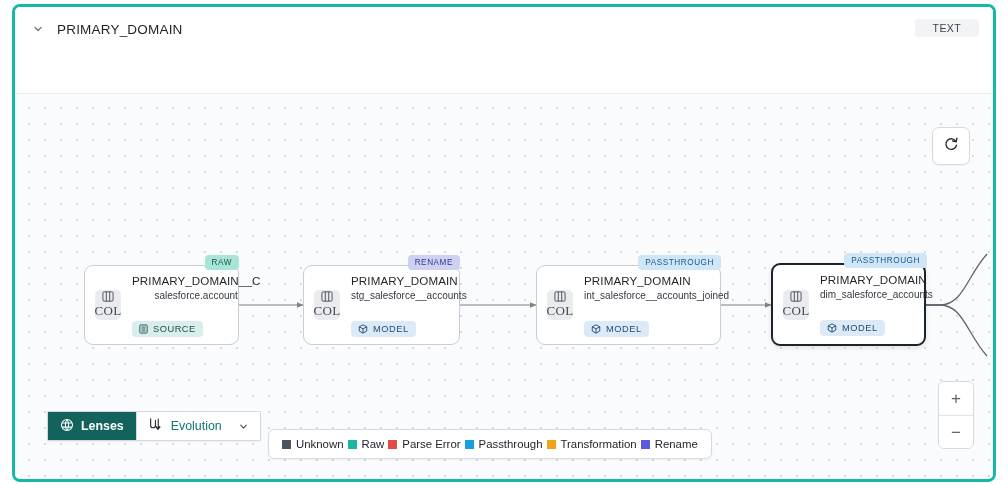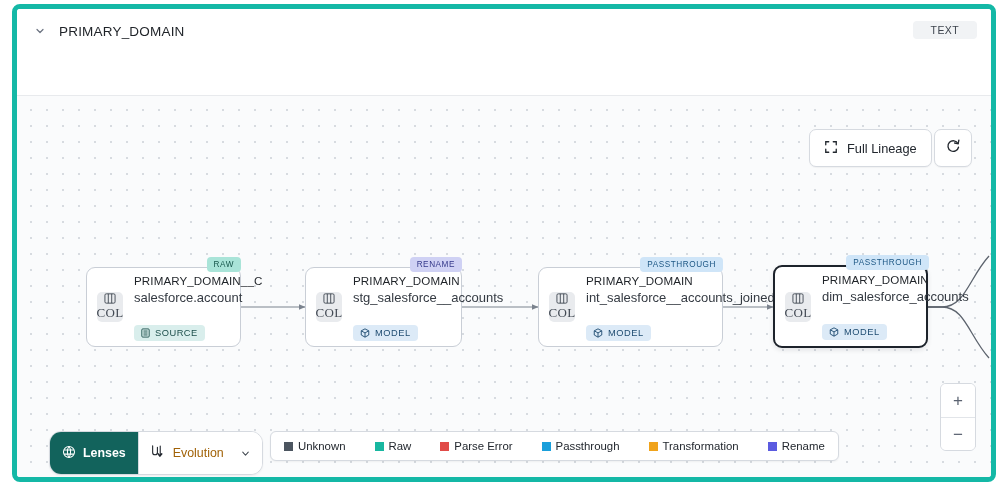--- a/index.html
+++ b/index.html
@@ -15,21 +15,21 @@
     width: 1008px; height: 485px;
     background: #ffffff;
   }
 
   
   .card {
     position: absolute;
     left: 12px; top: 4px;
     width: 984px; height: 478px;
     background: #ffffff;
-    border: 5px solid #14b8a6;
+    border: 3px solid #14b8a6;
     border-radius: 8px;
     overflow: hidden;
   }
 
   
   .header {
     position: relative;
     padding: 10px 14px 8px 14px;
     height: 84px;
     background: #ffffff;
@@ -183,22 +183,23 @@
     letter-spacing: .4px;
     font-family: Liberation Serif, serif;
   }
   .node-body { display: flex; flex-direction: column; gap: 3px; }
   .node-name {
     font-size: 11.6px;
     color: #1f2328;
     letter-spacing: .1px;
   }
   .node-sub {
-    font-size: 13px;
+    font-size: 10px;
     color: #343a42;
+    text-align: center;
   }
   .type-chip {
     margin-top: 17px;
     display: inline-flex;
     align-items: center;
     gap: 5px;
     align-self: flex-start;
     padding: 3px 7px;
     border-radius: 4px;
     font-size: 9.3px;
@@ -216,58 +217,58 @@
     letter-spacing: .55px;
     white-space: nowrap;
   }
   .tag-raw         { background: #a9e4d8; color: #17574c; }
   .tag-rename      { background: #cfd1f4; color: #35398a; }
   .tag-passthrough { background: #cfe5f8; color: #1d5784; }
 
   
   .lenses-group {
     position: absolute;
-    left: 32px; top: 335px;
+    left: 32px; top: 317px;
     display: flex;
-    height: 44px;
-    border-radius: 12px;
+    height: 30px;
+    border-radius: 1px;
     overflow: hidden;
     border: 1px solid #d6dae0;
     background: #fff;
     box-shadow: 0 1px 2px rgba(16,22,28,.05);
   }
   .lenses-btn {
     display: flex; align-items: center; gap: 7px;
     background: #12635c;
     color: #ffffff;
     padding: 0 12px;
     font-size: 12.4px;
     font-weight: bold;
     cursor: pointer;
     border: none;
     font-family: "Liberation Sans", sans-serif;
   }
   .evolution-btn {
     display: flex; align-items: center; gap: 8px;
     background: #ffffff;
-    color: #a16207;
+    color: #0f766e;
     padding: 0 11px 0 11px;
     font-size: 12.4px;
     cursor: pointer;
     border: none;
     border-left: 1px solid #d6dae0;
     font-family: "Liberation Sans", sans-serif;
   }
 
   .legend {
     position: absolute;
     left: 253px; top: 335px;
     height: 30px;
     display: flex; align-items: center;
-    gap: 29px;
+    gap: 4px;
     padding: 0 13px;
     background: #ffffff;
     border: 1px solid #d6dae0;
     border-radius: 6px;
     box-shadow: 0 1px 2px rgba(16,22,28,.05);
   }
   .legend-item {
     display: flex; align-items: center; gap: 5px;
     font-size: 11.4px;
     color: #22272e;
@@ -402,31 +403,20 @@
             <svg width="10" height="10" viewBox="0 0 12 12" fill="none" stroke="#1f4c71" stroke-width="1.1">
               <path d="M6 1 L10.5 3.4 L10.5 8.4 L6 11 L1.5 8.4 L1.5 3.4 Z"></path>
               <path d="M1.5 3.4 L6 5.9 L10.5 3.4"></path>
               <line x1="6" y1="5.9" x2="6" y2="11"></line>
             </svg>
             <span>MODEL</span>
           </span>
         </span>
       </div>
 
-      <div class="full-lineage-btn">
-        <span>
-          <svg width="14" height="14" viewBox="0 0 16 16" fill="none" stroke="#22272e" stroke-width="1.5" stroke-linecap="round">
-            <path d="M2,5.4 L2,2 L5.4,2"></path>
-            <path d="M10.6,2 L14,2 L14,5.4"></path>
-            <path d="M14,10.6 L14,14 L10.6,14"></path>
-            <path d="M5.4,14 L2,14 L2,10.6"></path>
-          </svg>
-        </span>
-        <span>Full Lineage</span>
-      </div>
 
       <div class="refresh-btn">
         <span>
           <svg width="16" height="16" viewBox="0 0 18 18" fill="none" stroke="#22272e" stroke-width="1.5" stroke-linecap="round">
             <path d="M14.6,6.2 A6,6 0 1 0 15.2,10.4"></path>
             <polyline points="15.6,2.4 14.8,6.5 10.8,5.6"></polyline>
           </svg>
         </span>
       </div>
 

